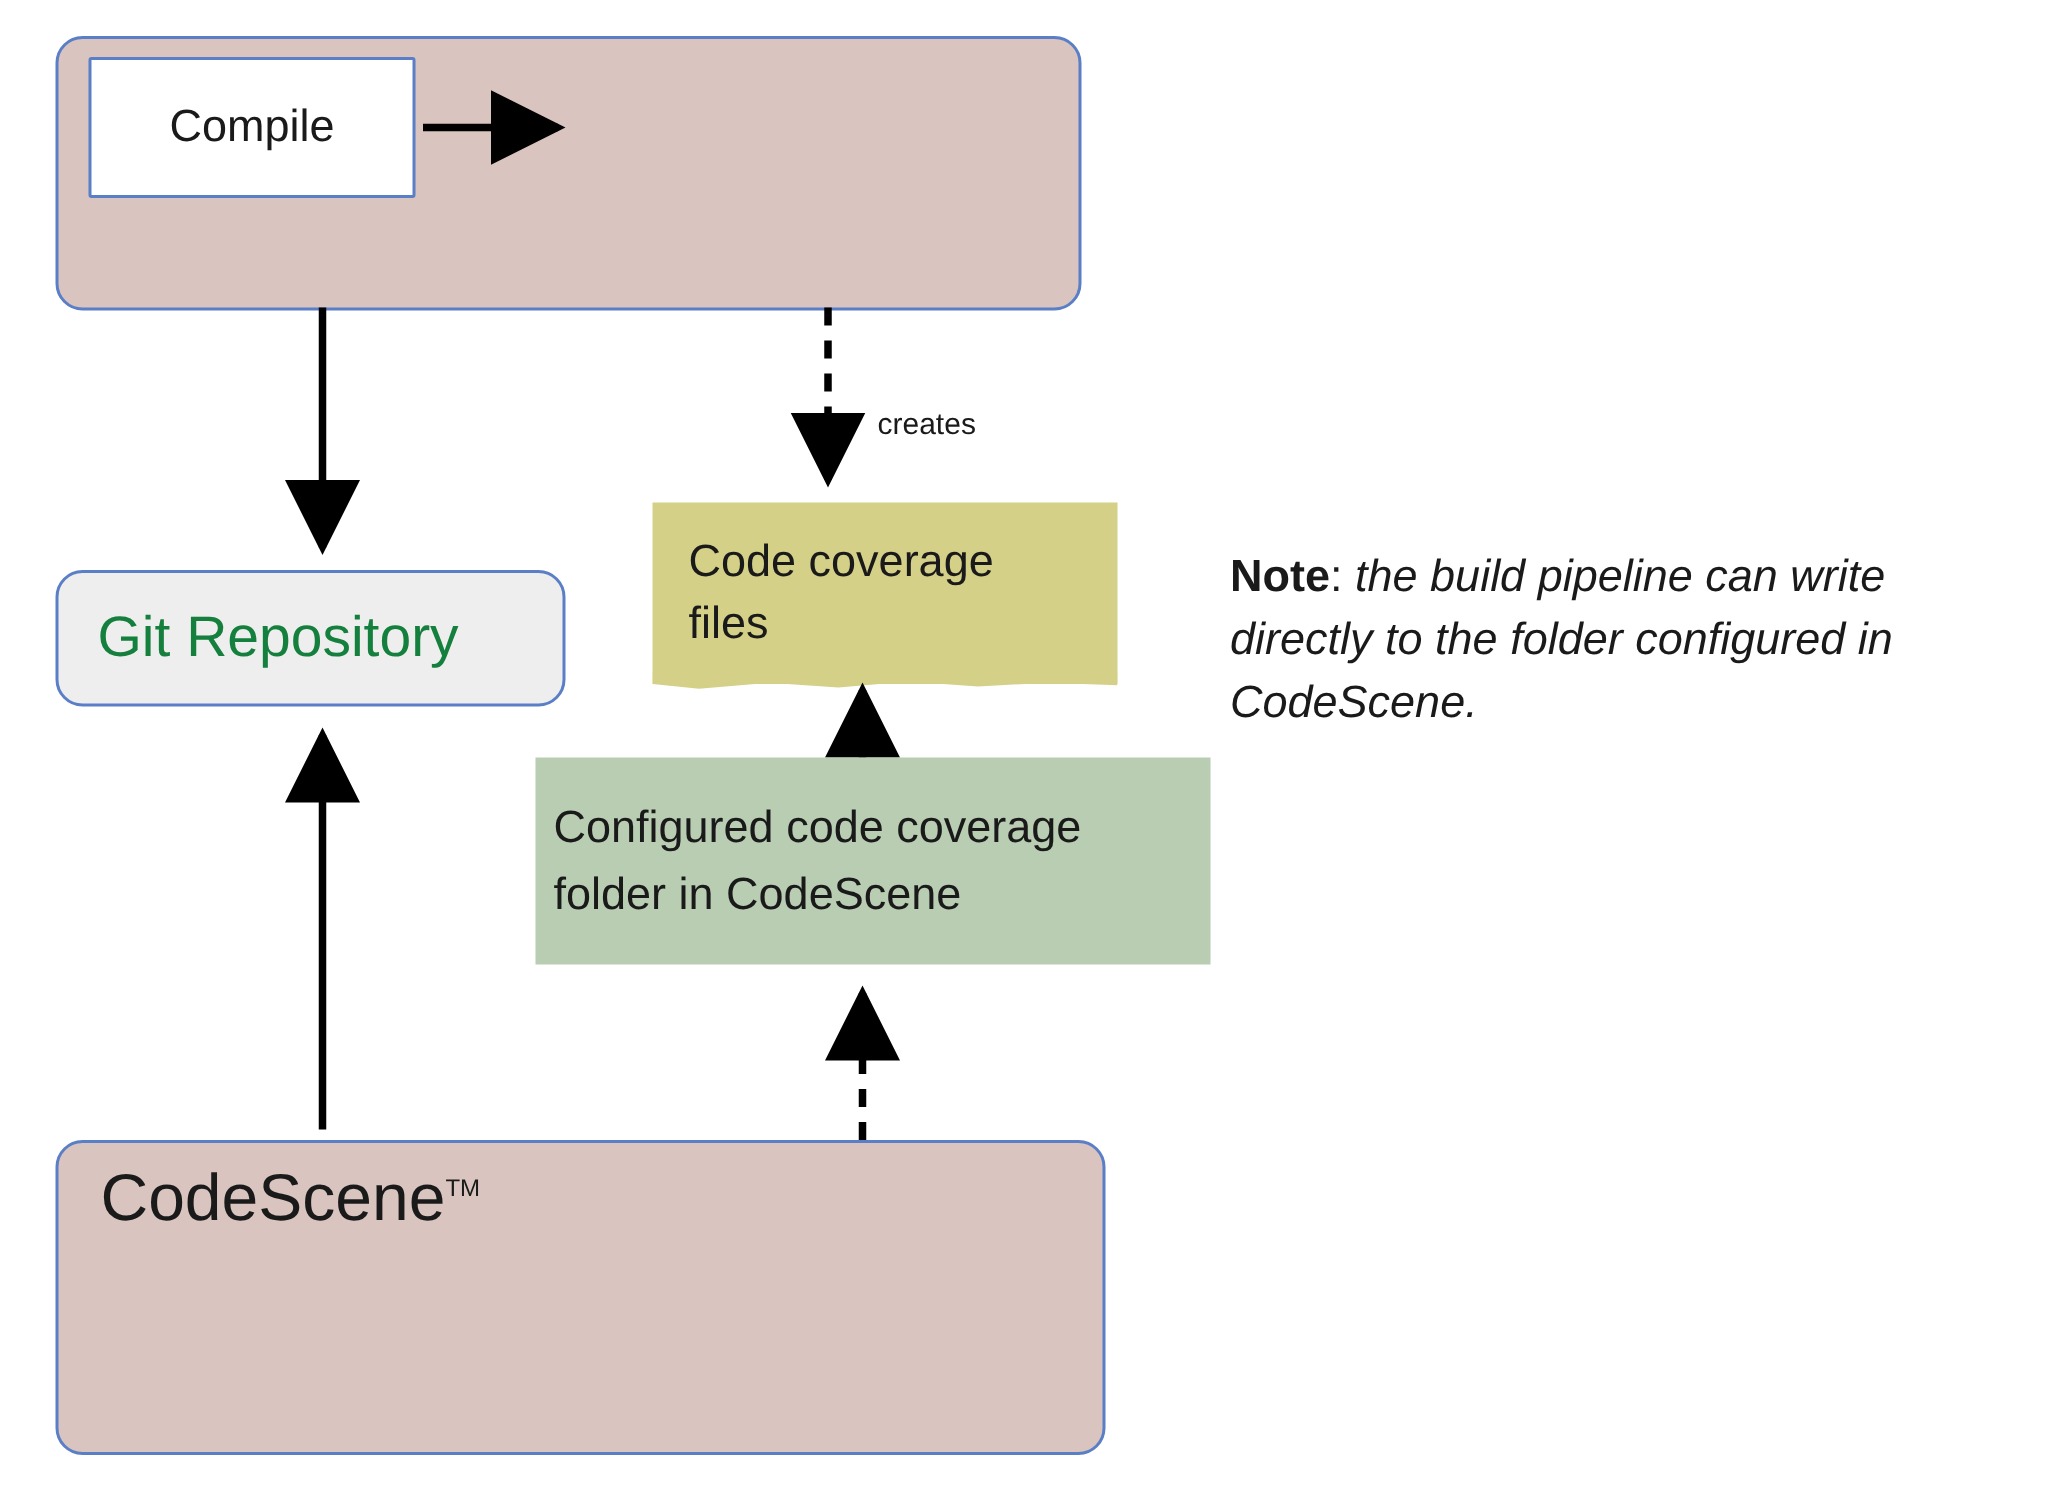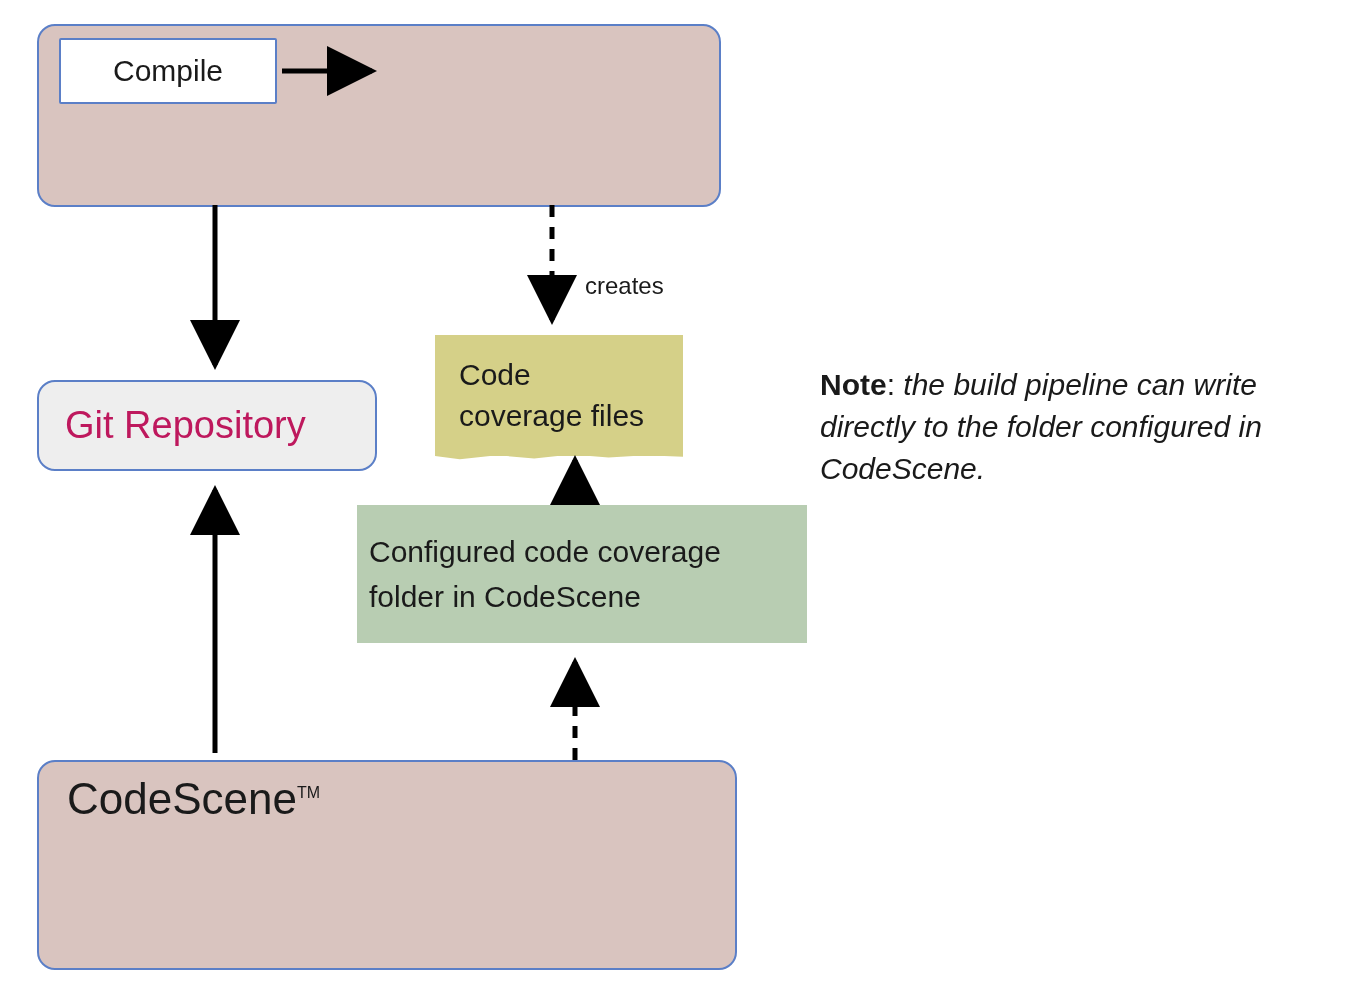--- a/index.html
+++ b/index.html
@@ -24,42 +24,42 @@
       color: #1a1a1a;
       margin-bottom: 8px;
       padding-left: 8px;
     }
     .inner-box {
       background: #ffffff;
       border: 2px solid #5b7fc7;
       border-radius: 2px;
       font-size: 30px;
       color: #1a1a1a;
-      padding: 14px 24px;
+      padding: 28px 24px;
       display: inline-block;
       vertical-align: middle;
       text-align: center;
     }
     .git-box {
       position: absolute;
       background: #eeeeee;
       border: 2px solid #5b7fc7;
       border-radius: 18px;
       padding: 22px 26px;
       font-size: 38px;
-      color: #be185d;
+      color: #15803d;
     }
     .coverage-files {
       position: absolute;
       background: #d5d088;
       padding: 20px 24px;
       font-size: 30px;
       color: #1a1a1a;
       line-height: 1.35;
-      width: 248px;
+      width: 310px;
     }
     .coverage-files::after {
       content: "";
       position: absolute;
       left: 0;
       right: 0;
       bottom: -8px;
       height: 16px;
       background: #d5d088;
       clip-path: polygon(0 50%, 10% 30%, 25% 55%, 40% 35%, 55% 60%, 70% 40%, 85% 55%, 100% 45%, 100% 100%, 0 100%);
@@ -79,21 +79,21 @@
       font-size: 30px;
       color: #1a1a1a;
       line-height: 1.4;
       width: 540px;
       margin-top: 39px;
     }
     .note-text .bold { font-weight: bold; }
     .note-text .italic { font-style: italic; }
     .label {
       position: absolute;
-      font-size: 24px;
+      font-size: 20px;
       color: #1a1a1a;
     }
     .tm {
       font-size: 16px;
       vertical-align: super;
     }
     .row {
       display: flex;
       align-items: center;
       gap: 0;

